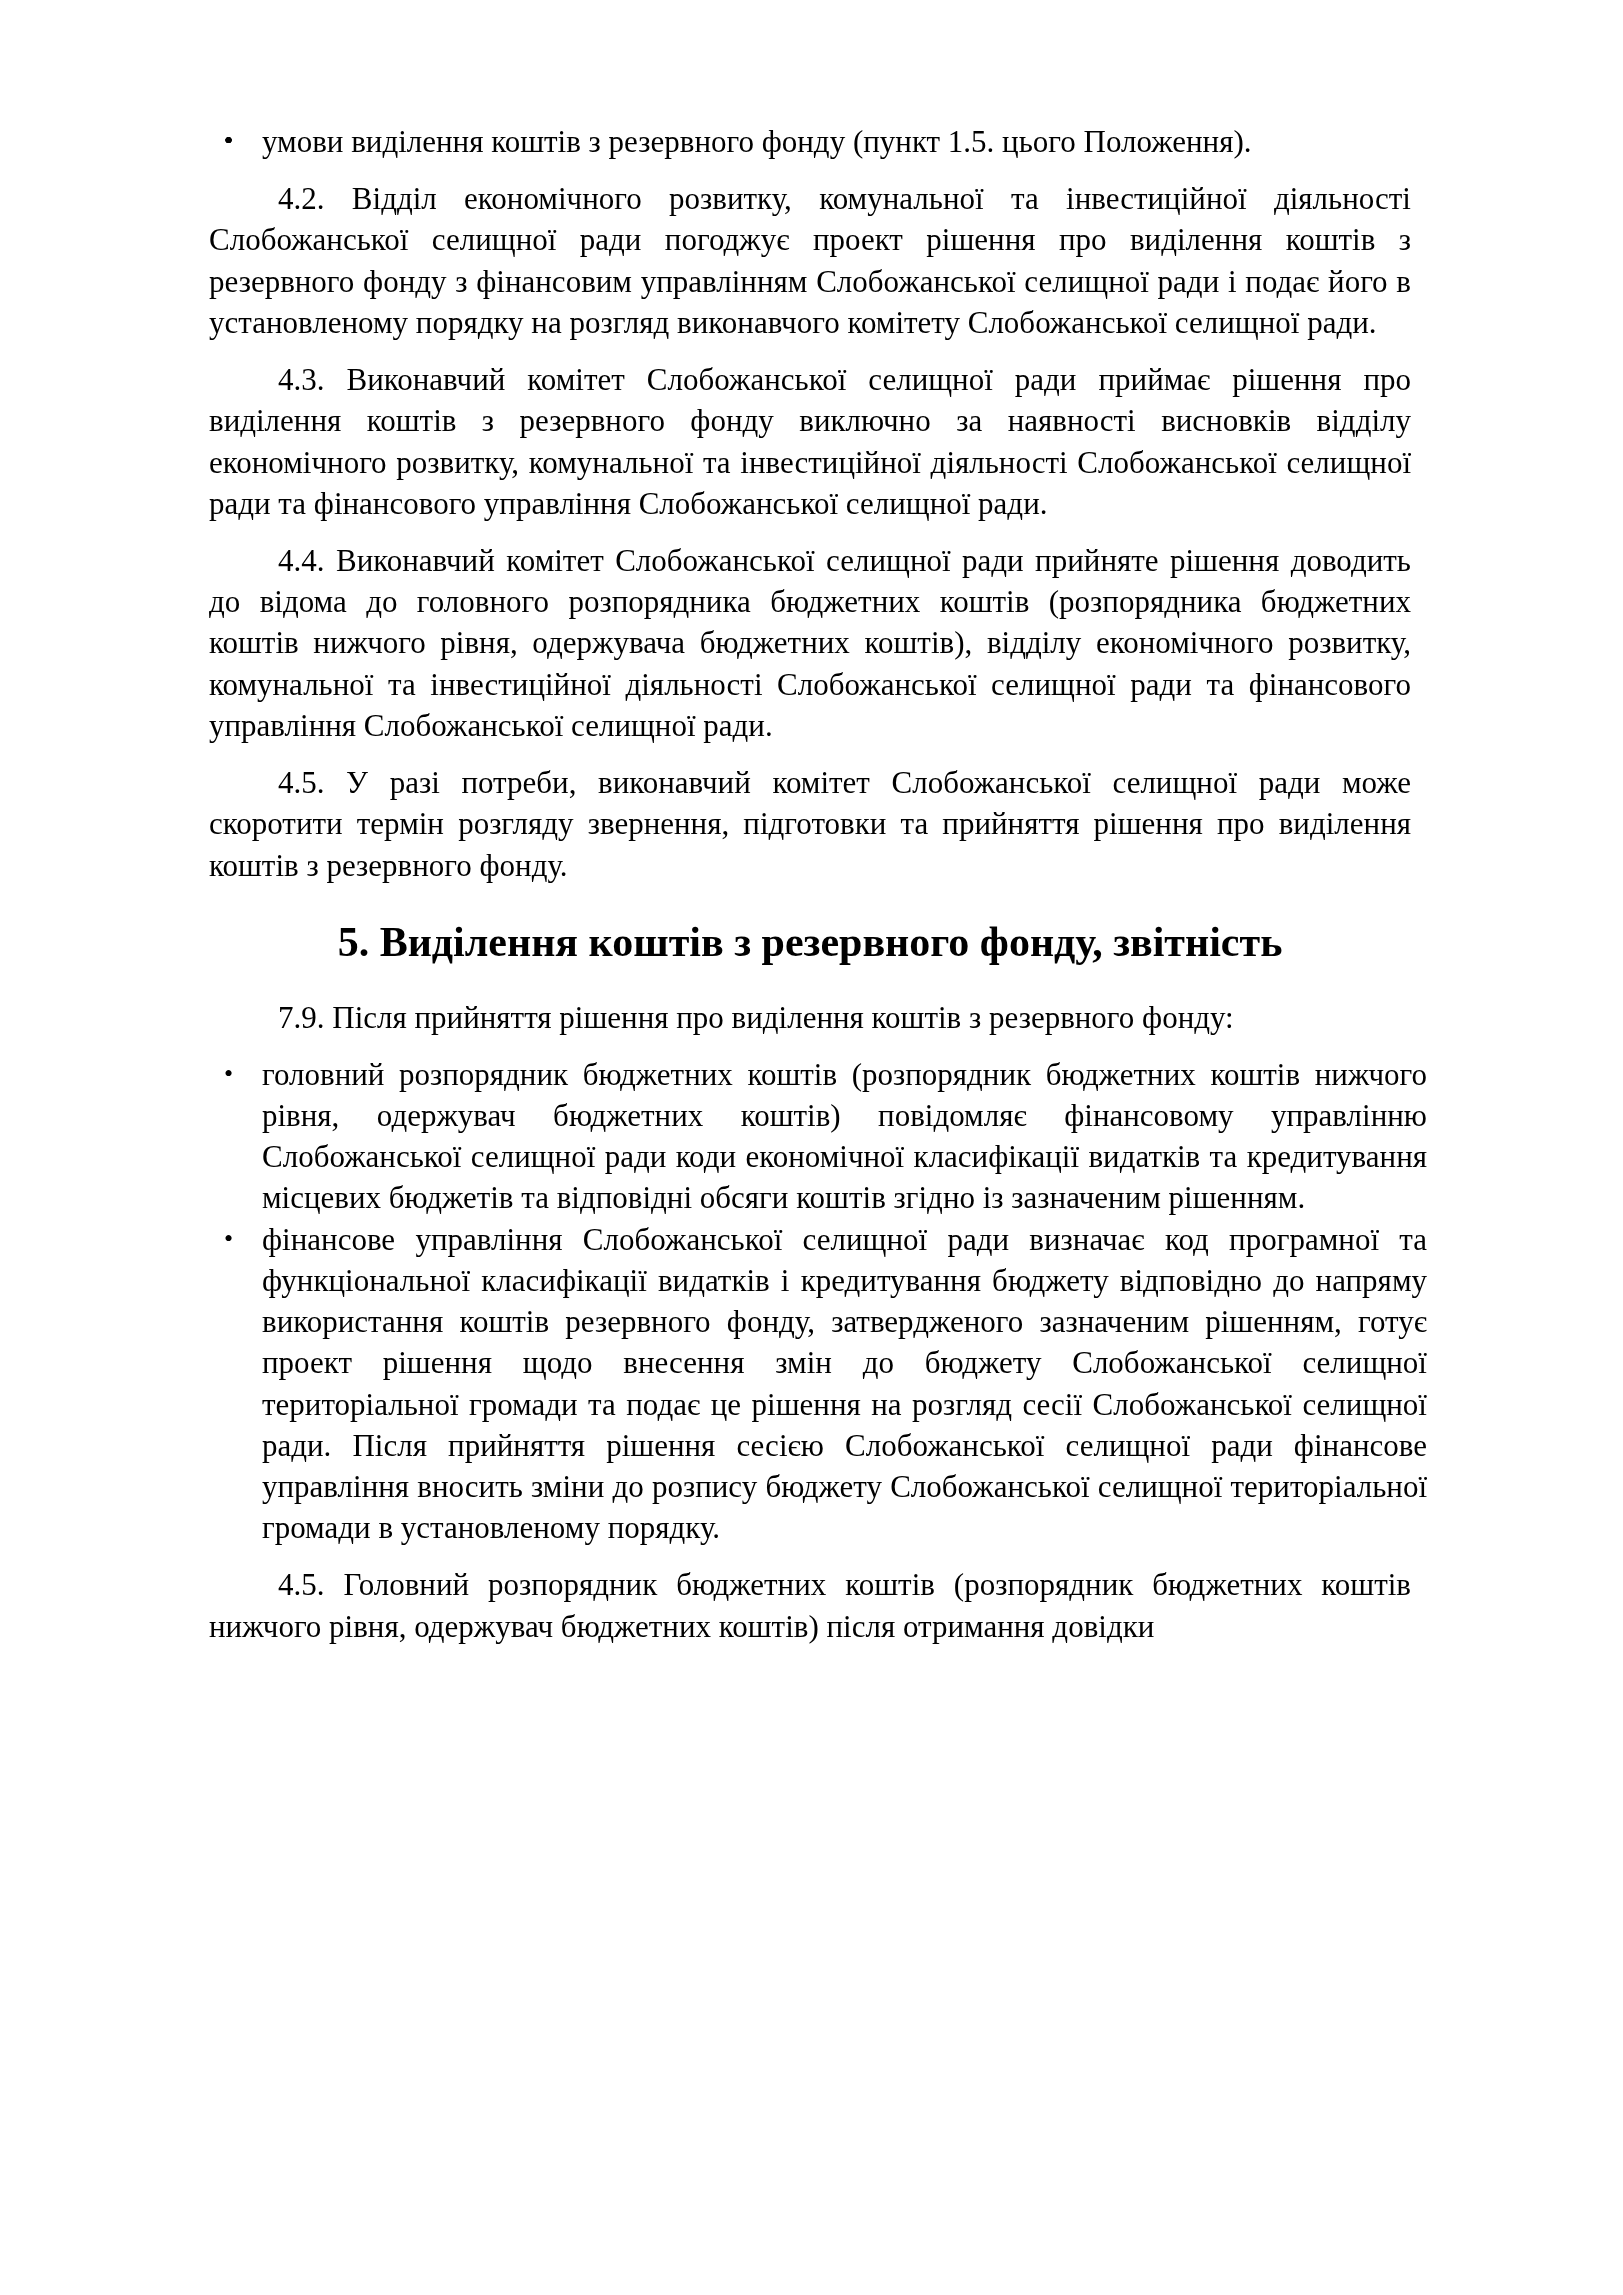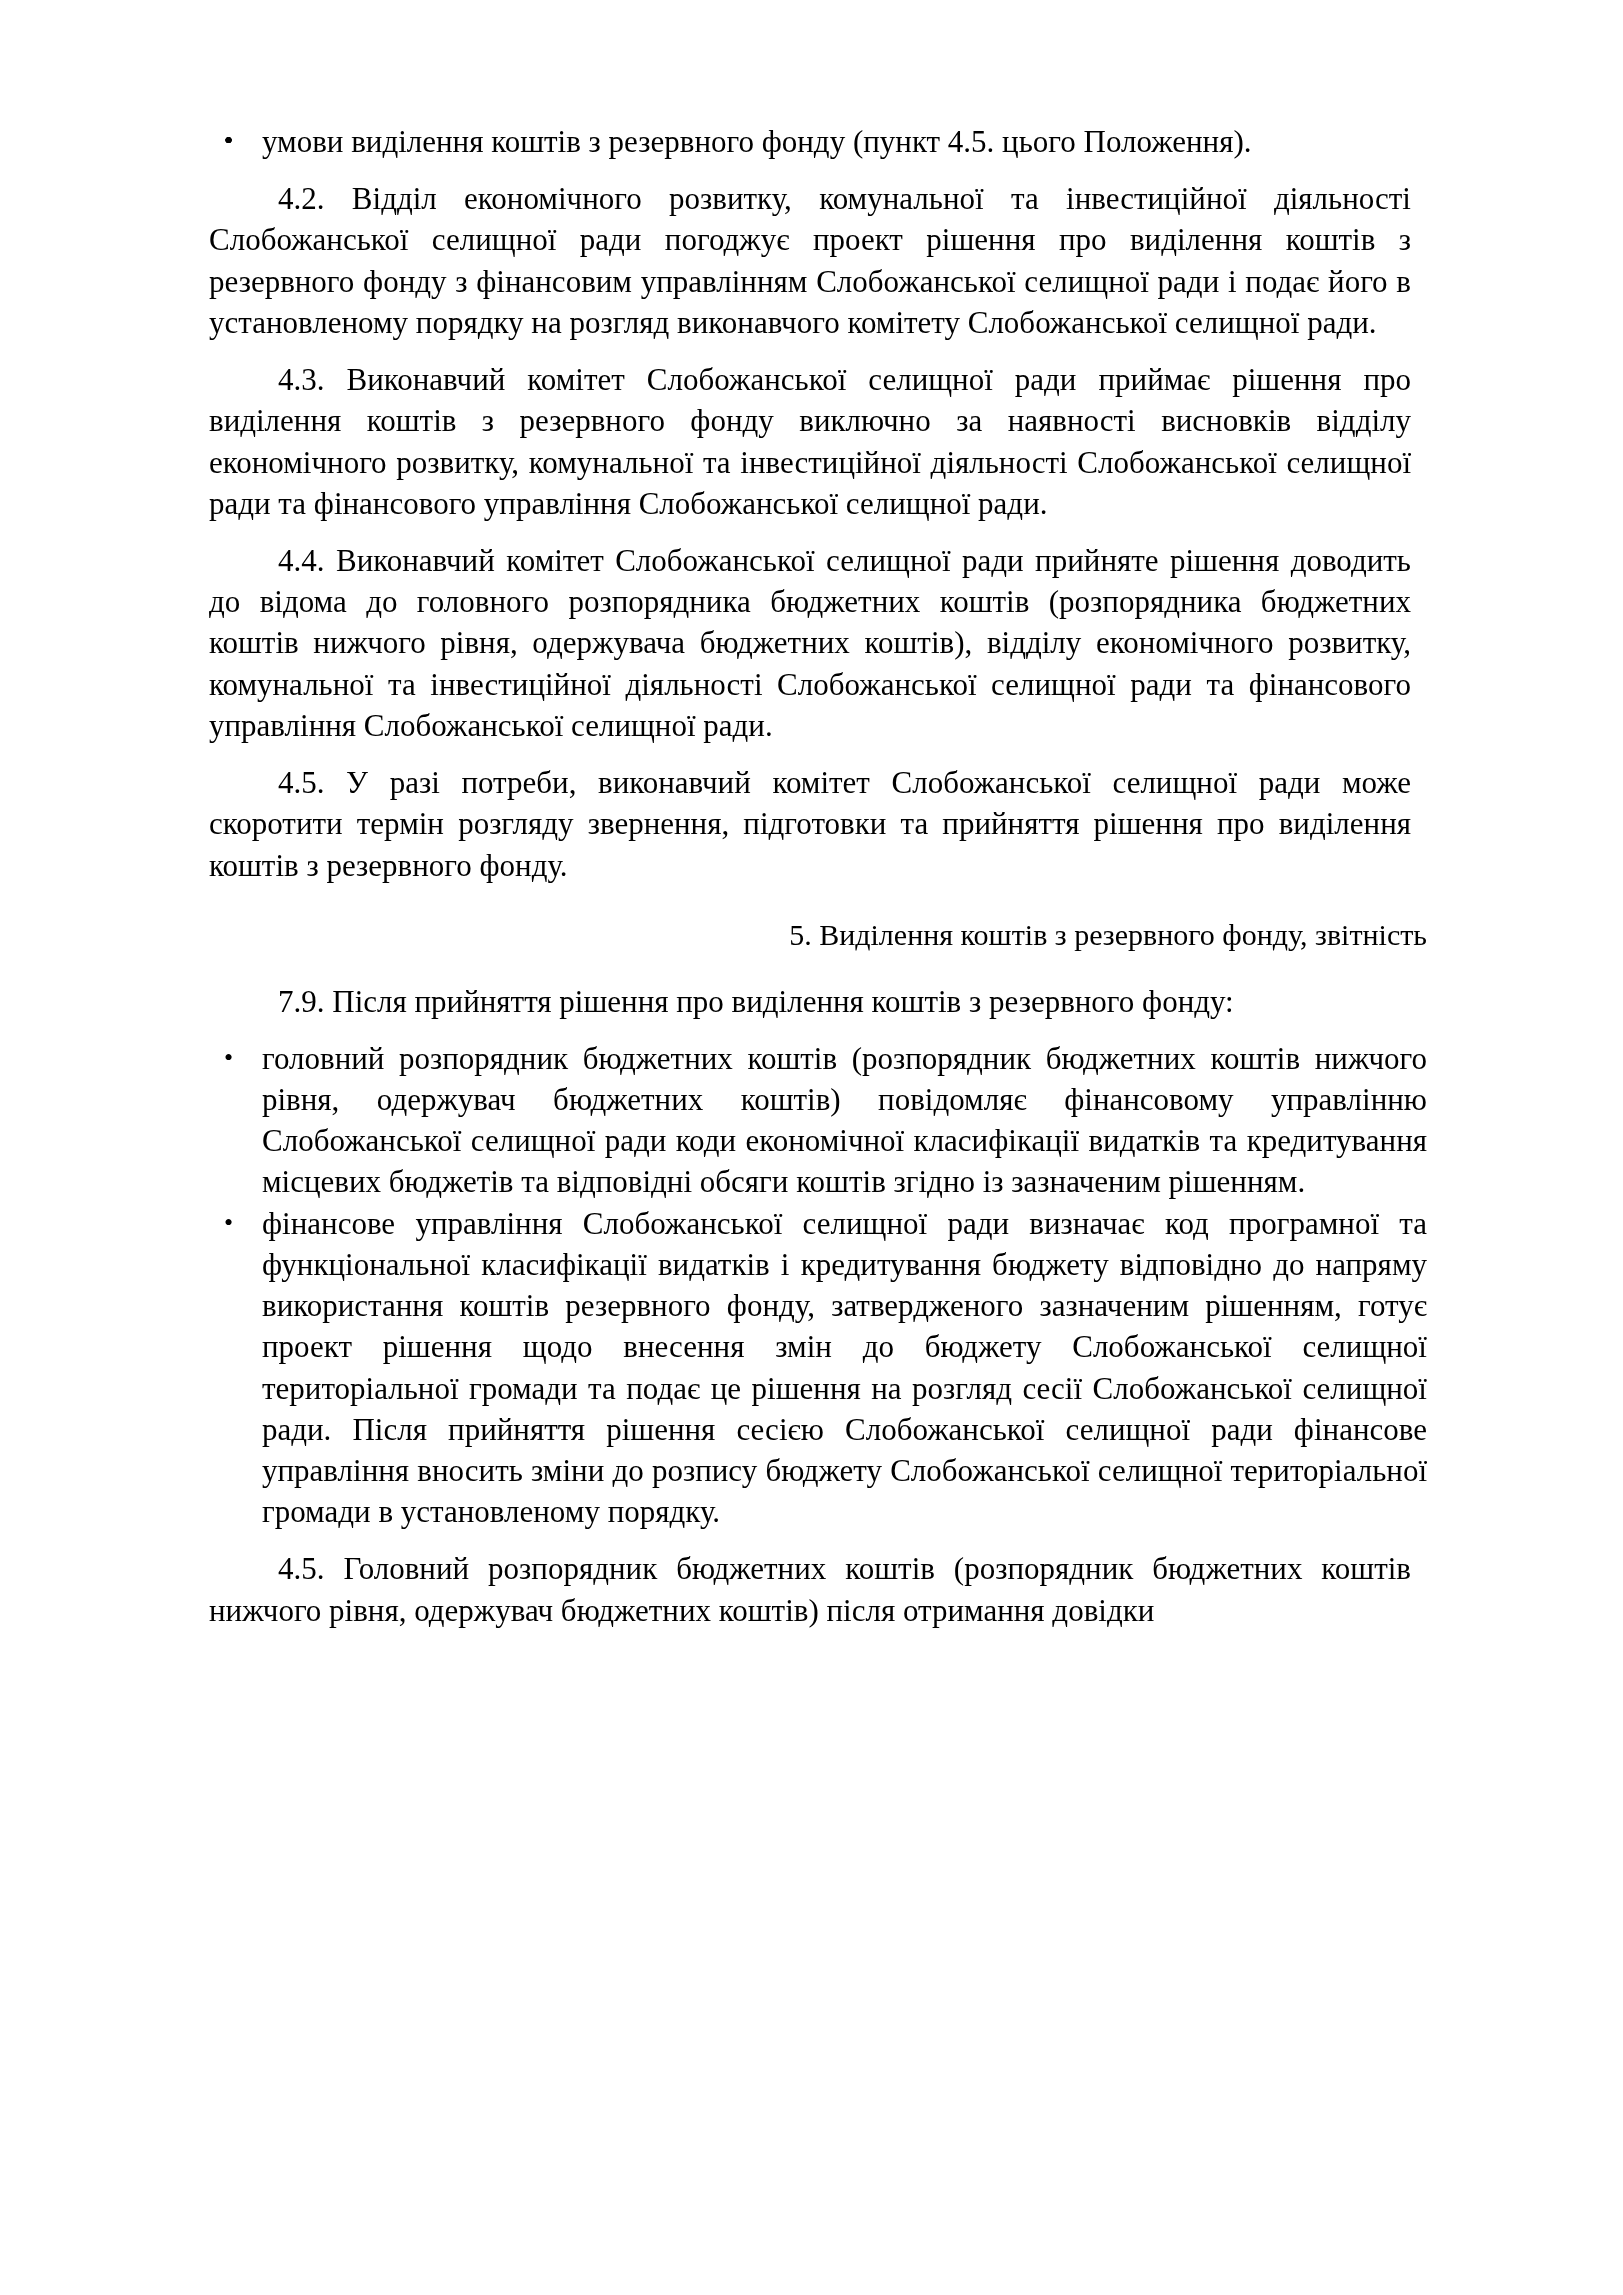--- a/index.html
+++ b/index.html
@@ -40,25 +40,25 @@
     margin: 0;
   }
   .bullet-item .bullet-mark {
     position: absolute;
     left: 31px;
     top: 0;
     font-size: 26px;
     line-height: 1.55;
   }
   .heading {
-    text-align: right;
-    font-weight: normal;
+    text-align: center;
+    font-weight: bold;
     margin: 29px 0 26px 0;
     text-indent: 0;
-    font-size: 30px;
+    font-size: 42px;
   }
 </style>
 </head>
 <body>
 
 <div class="page">
   <div class="content">
 
     <p class="bullet-item">
       <span class="bullet-mark">•</span>
@@ -67,21 +67,21 @@
     <p class="bullet-item">
       <span class="bullet-mark">•</span>
     </p>
 
     <p class="bullet-item">
       <span class="bullet-mark">•</span>
     </p>
 
     <p class="bullet-item">
       <span class="bullet-mark">•</span>
-      <span>умови виділення коштів з резервного фонду (пункт 4.5. цього Положення).</span>
+      <span>умови виділення коштів з резервного фонду (пункт 1.5. цього Положення).</span>
     </p>
 
     <p class="para">4.2. Відділ економічного розвитку, комунальної та інвестиційної діяльності Слобожанської селищної ради погоджує проект рішення про виділення коштів з резервного фонду з фінансовим управлінням Слобожанської селищної ради і подає його в установленому порядку на розгляд виконавчого комітету Слобожанської селищної ради.</p>
 
     <p class="para">4.3. Виконавчий комітет Слобожанської селищної ради приймає рішення про виділення коштів з резервного фонду виключно за наявності висновків відділу економічного розвитку, комунальної та інвестиційної діяльності Слобожанської селищної ради та фінансового управління Слобожанської селищної ради.</p>
 
     <p class="para">4.4. Виконавчий комітет Слобожанської селищної ради прийняте рішення доводить до відома до головного розпорядника бюджетних коштів (розпорядника бюджетних коштів нижчого рівня, одержувача бюджетних коштів), відділу економічного розвитку, комунальної та інвестиційної діяльності Слобожанської селищної ради та фінансового управління Слобожанської селищної ради.</p>
 
     <p class="para">4.5. У разі потреби, виконавчий комітет Слобожанської селищної ради може скоротити термін розгляду звернення, підготовки та прийняття рішення про виділення коштів з резервного фонду.</p>
 

